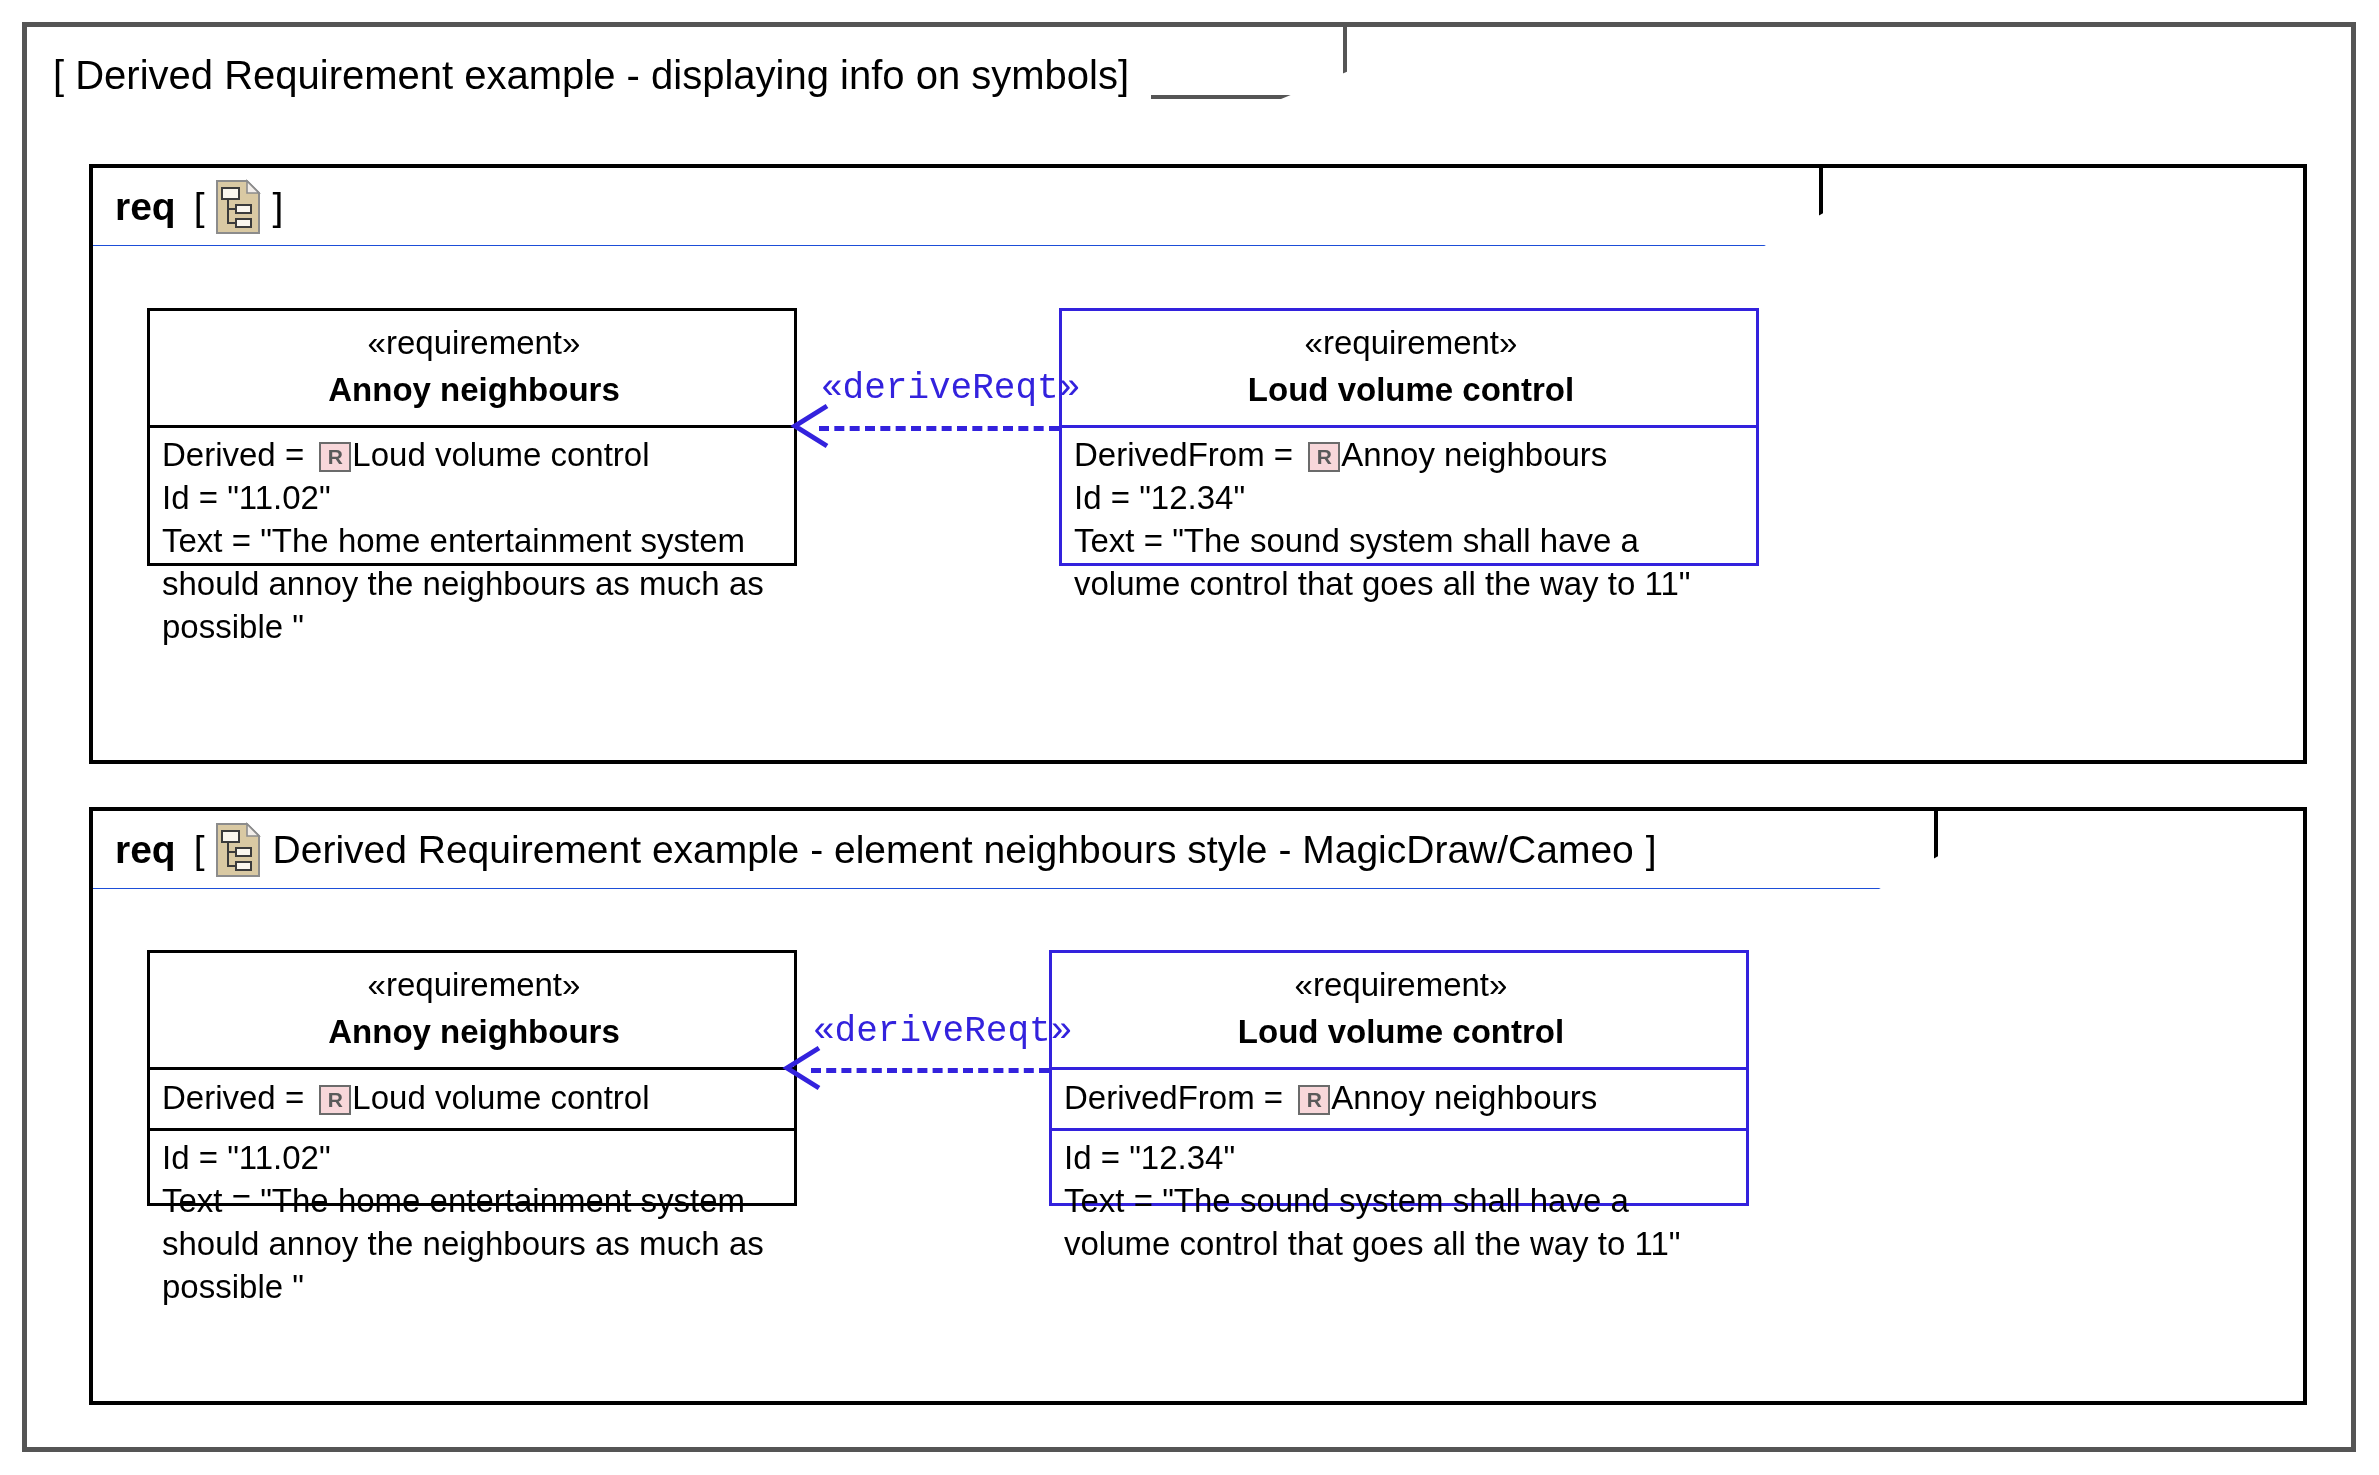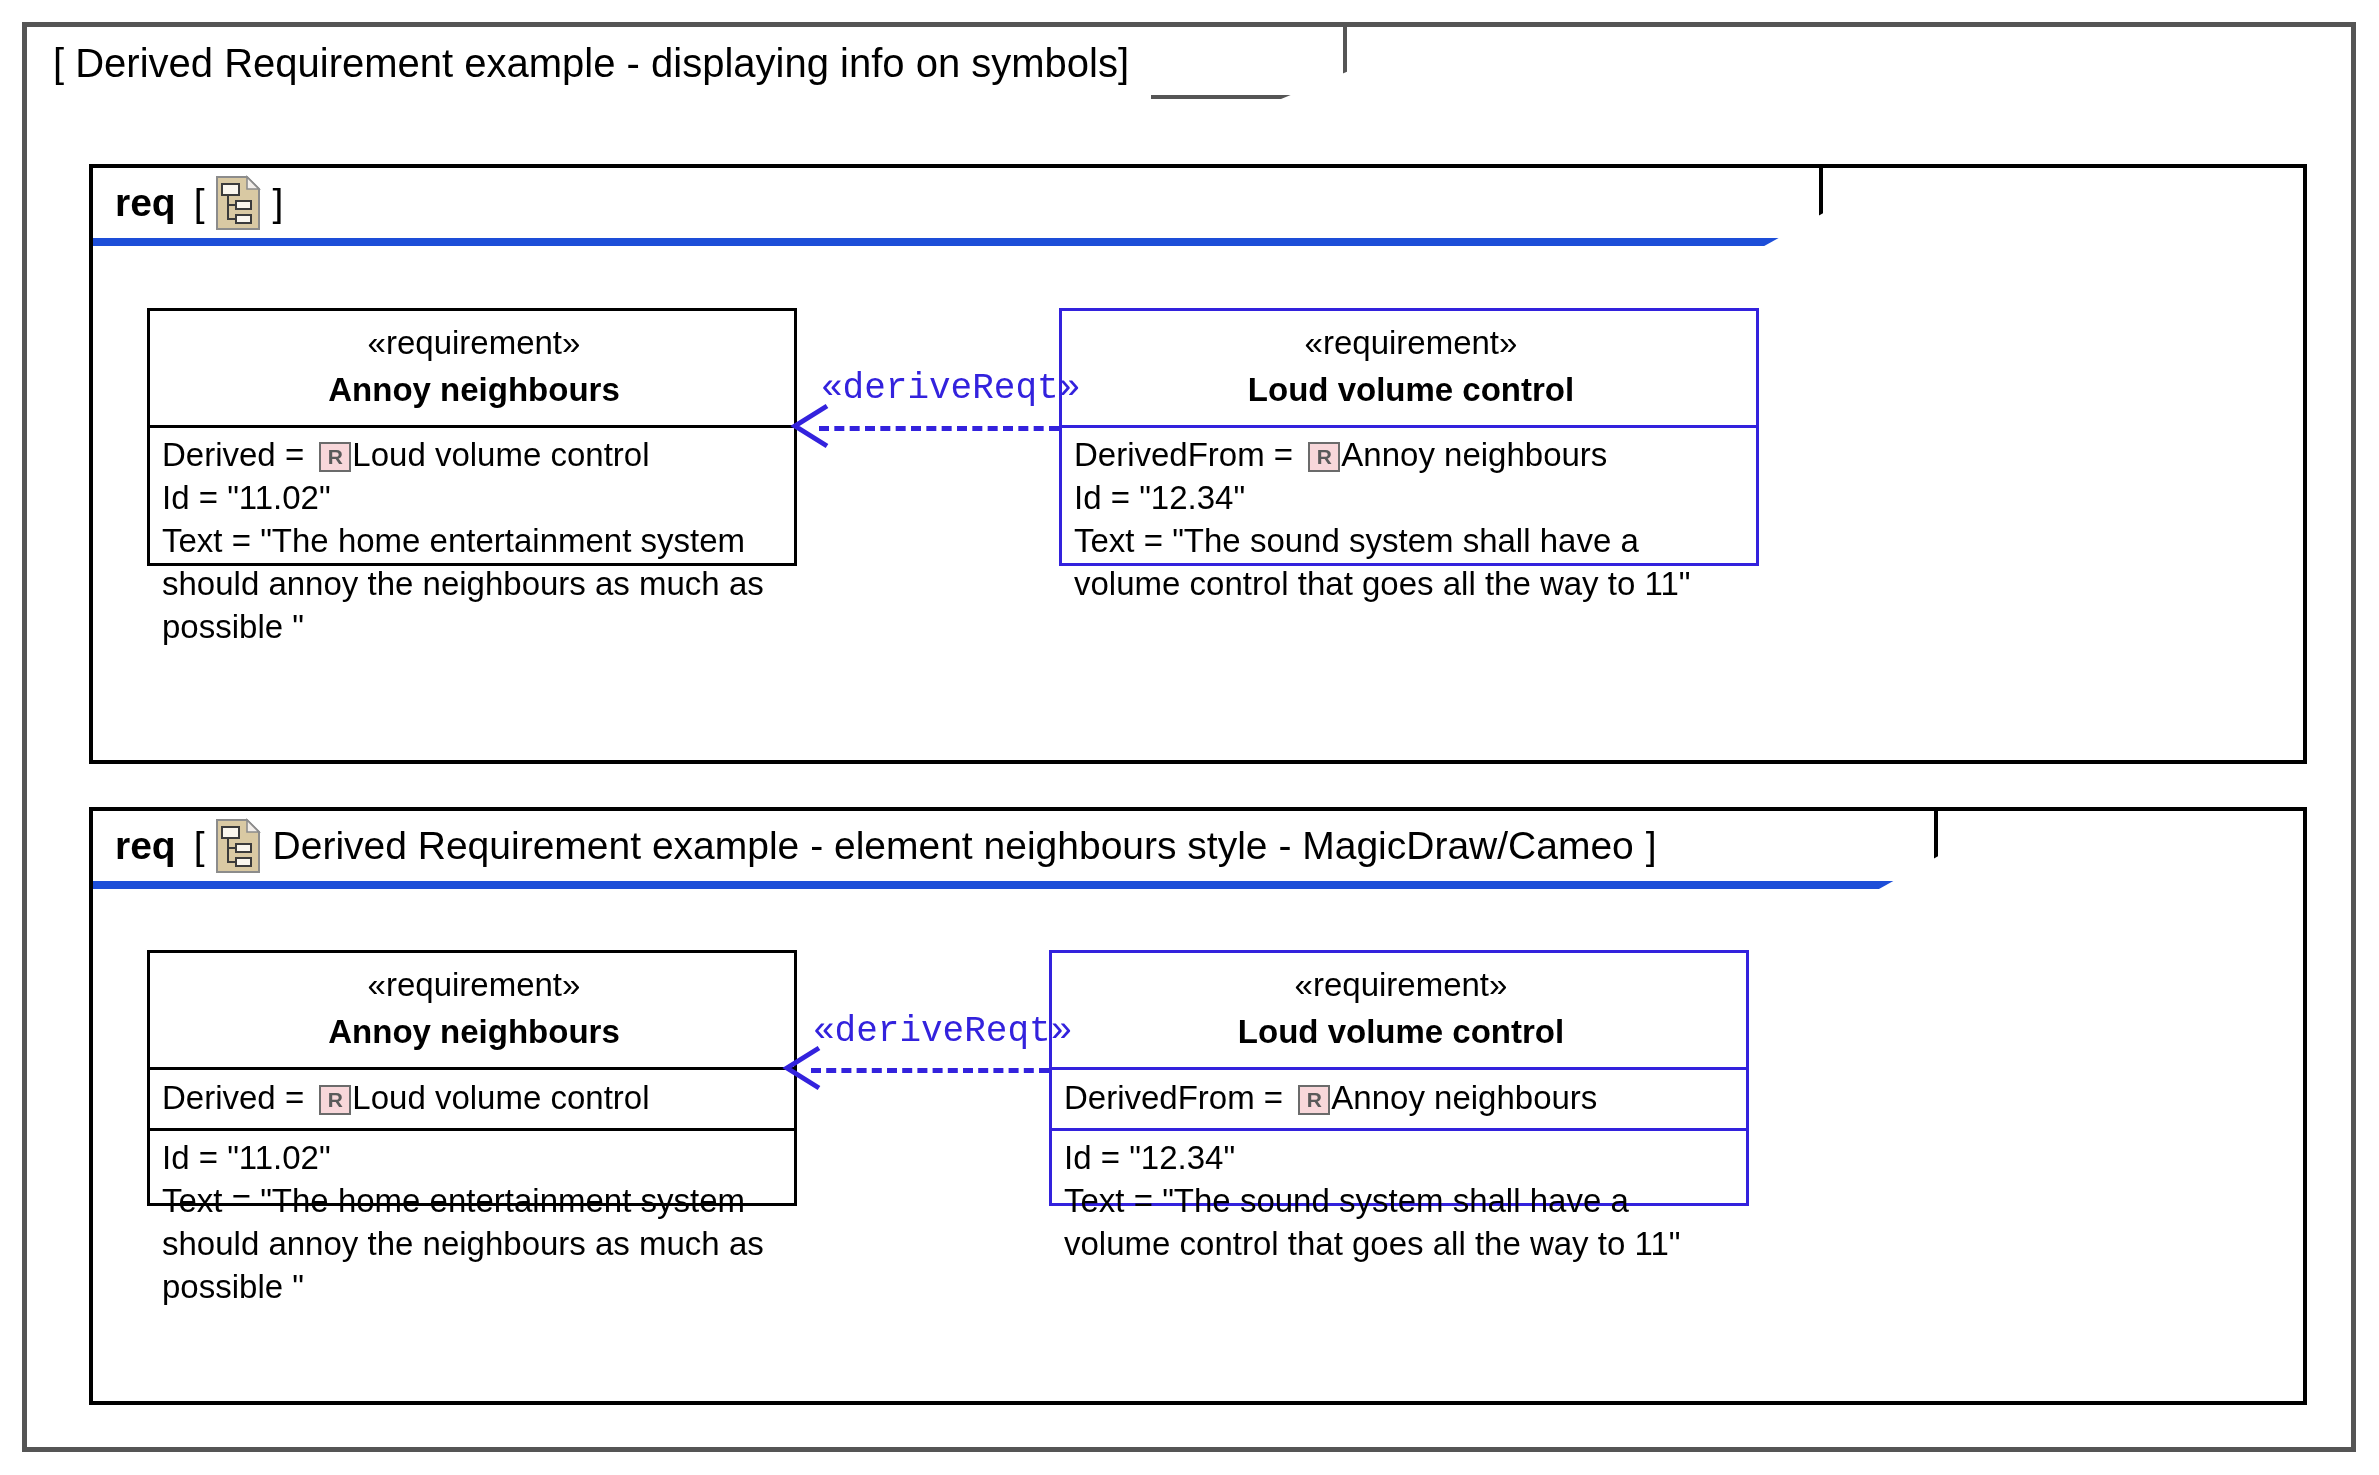--- a/index.html
+++ b/index.html
@@ -19,21 +19,21 @@
   
   .outer-frame {
     position: absolute;
     left: 22px;  top: 22px;
     width: 2334px; height: 1430px;
     border: 5px solid #555555;
     background: #ffffff;
   }
   .outer-header {
     position: absolute;
-    left: 0; top: 0;
+    left: 0; top: 12px;
     height: 72px;
     padding: 0 22px 0 26px;
     display: flex; align-items: center;
     background: #ffffff;
     font-size: 40px;
     color: #000000;
     white-space: nowrap;
   }
   .outer-header-pentagon {
     position: absolute;
@@ -56,21 +56,21 @@
 
   .inner-header {
     position: absolute;
     left: -0px; top: -0px;
     height: 78px;
     background: #ffffff;
     display: flex; align-items: center;
     padding: 0 30px 0 22px;
     white-space: nowrap;
     border-right: 4px solid #000000;
-    border-bottom: 8px solid #1d4ed8;
+    border-bottom: 1px solid #1d4ed8;
   }
   .inner-header.h1 { width: 1730px; clip-path: polygon(0 0, 100% 0, 100% 58%, 96.6% 100%, 0 100%); }
   .inner-header.h2 { width: 1845px; clip-path: polygon(0 0, 100% 0, 100% 58%, 96.8% 100%, 0 100%); }
 
   .kw-req {
     font-size: 39px;
     font-weight: bold;
     color: #000000;
     letter-spacing: 0px;
   }

